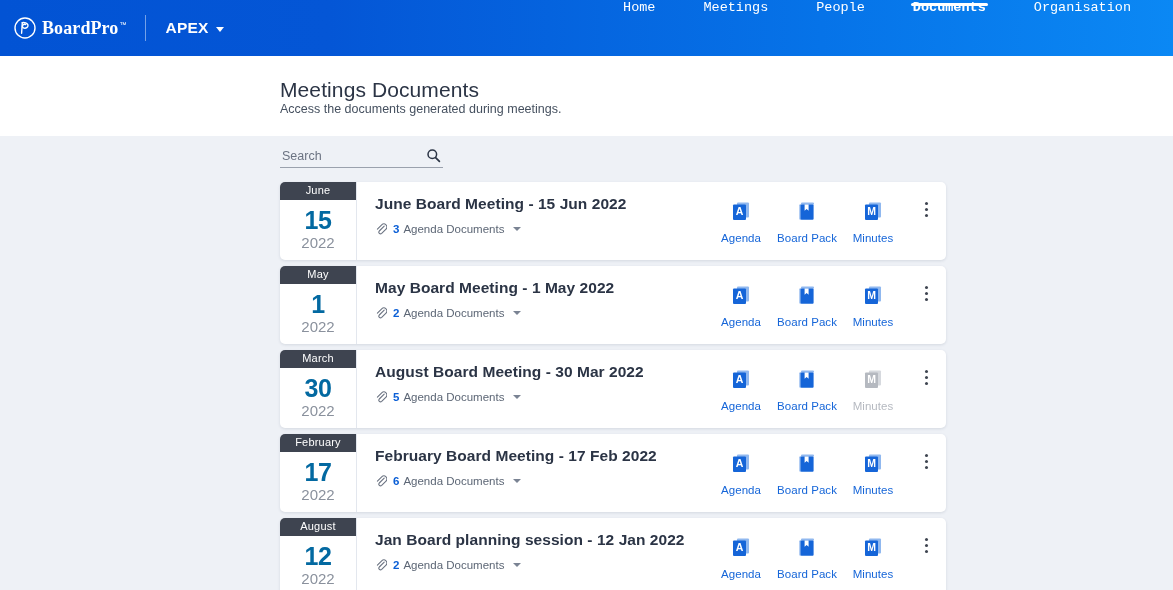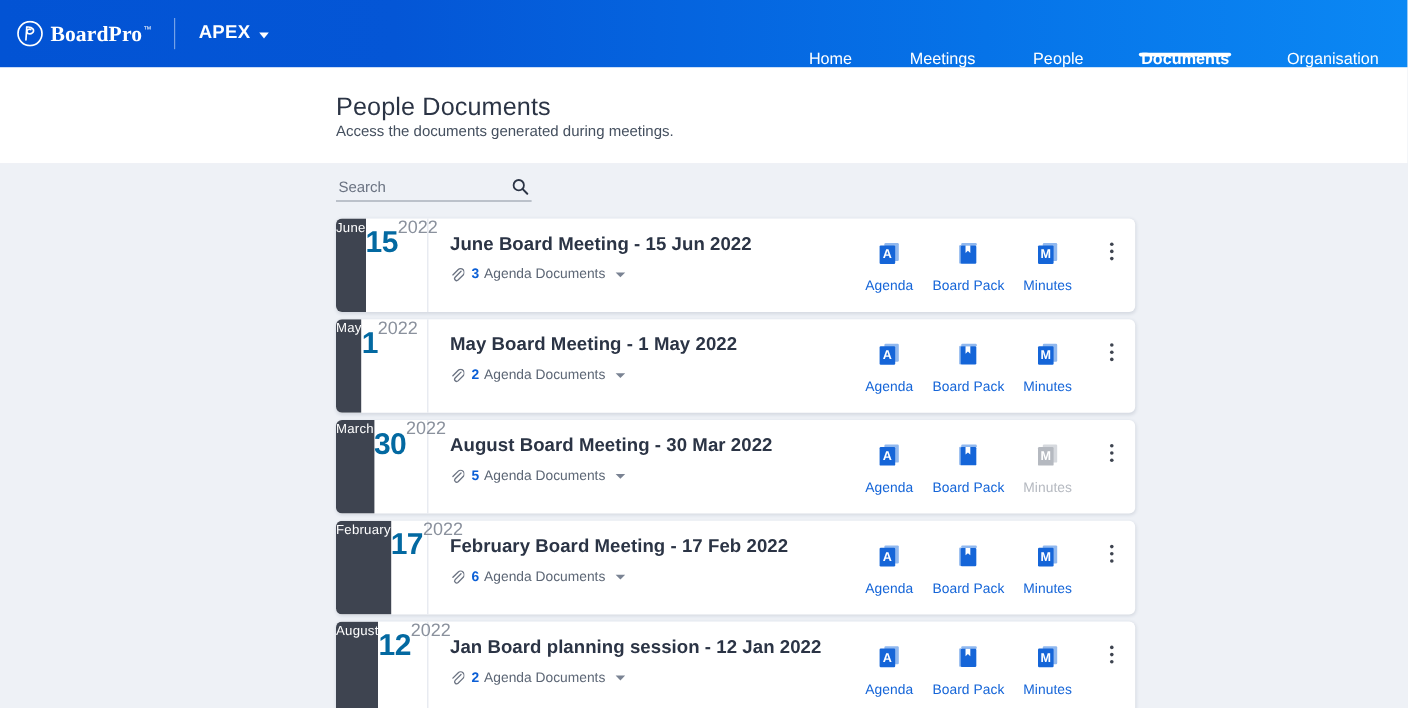--- a/index.html
+++ b/index.html
@@ -79,22 +79,24 @@
     border-left: 4.5px solid transparent;
     border-right: 4.5px solid transparent;
     border-top: 5px solid #ffffff;
     margin-left: 7px;
     margin-top: 2px;
   }
 
   .nav-links {
     margin-left: auto;
     display: flex;
-    align-items: flex-end;
+    align-items: flex-start;
     height: 100%;
+    padding-right: 18px;
+    font-family: Liberation Mono, monospace;
   }
 
   .nav-link {
     display: flex;
     align-items: center;
     position: relative;
     color: #ffffff;
     font-size: 13.5px;
     padding: 0 24px;
     cursor: pointer;
@@ -185,21 +187,21 @@
     margin-bottom: 6px;
     overflow: hidden;
   }
 
   
   .date-block {
     width: 77px;
     flex: 0 0 77px;
     border-right: 1px solid #e3e7ee;
     display: flex;
-    flex-direction: row;
+    flex-direction: column;
     align-items: stretch;
     text-align: center;
     padding-top: 0;
   }
   .date-month {
     background: #3e4450;
     color: #ffffff;
     font-size: 11px;
     line-height: 15px;
     padding: 1px 0 2px 0;
@@ -331,21 +333,21 @@
         <span>Documents</span>
       </div>
     <div class="nav-link">
         <span>Organisation</span>
       </div>
   </div>
 </div>
 
 <div class="page-head">
   <div class="inner">
-    <h1 class="page-title">People Documents</h1>
+    <h1 class="page-title">Meetings Documents</h1>
     <div class="page-sub">Access the documents generated during meetings.</div>
   </div>
 </div>
 
 <div class="content">
 
   <div class="search-wrap">
     <input class="search-input" type="text" placeholder="Search" style="">
     <span class="search-icon">
       <svg width="15" height="15" viewBox="0 0 15 15">

